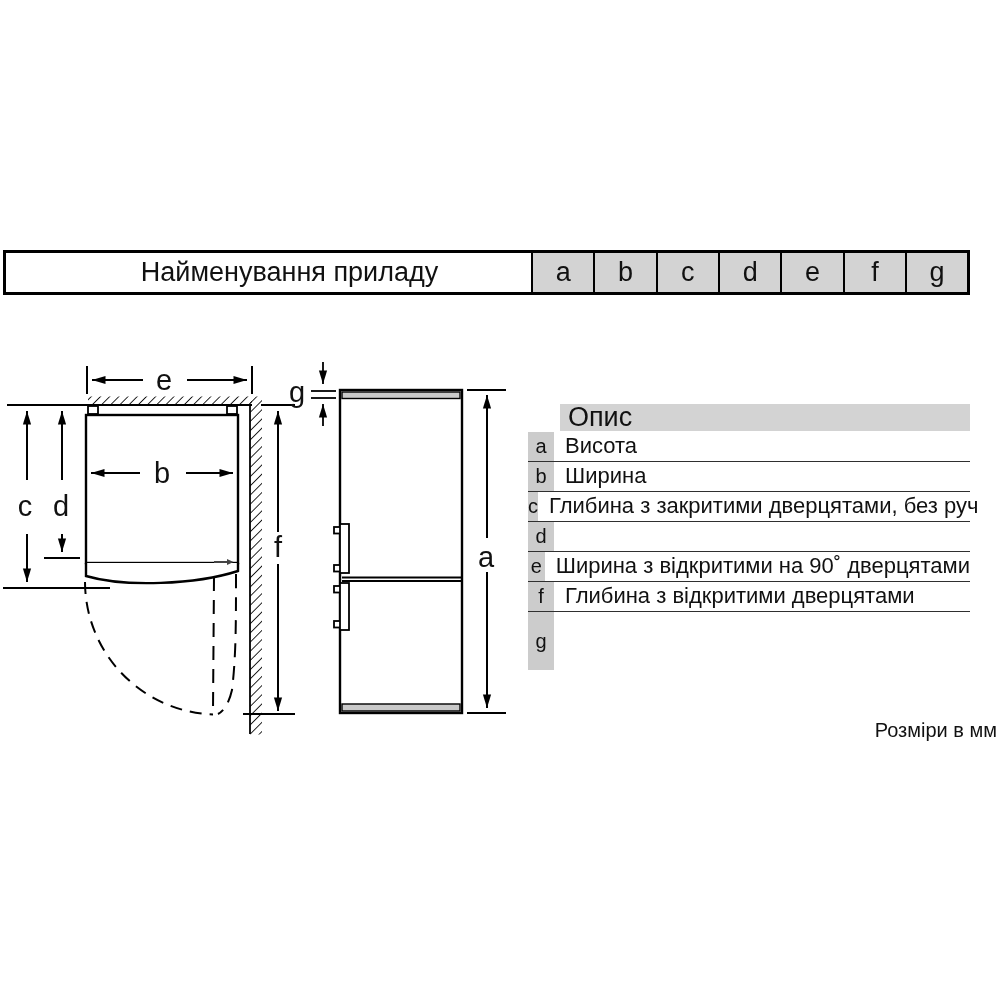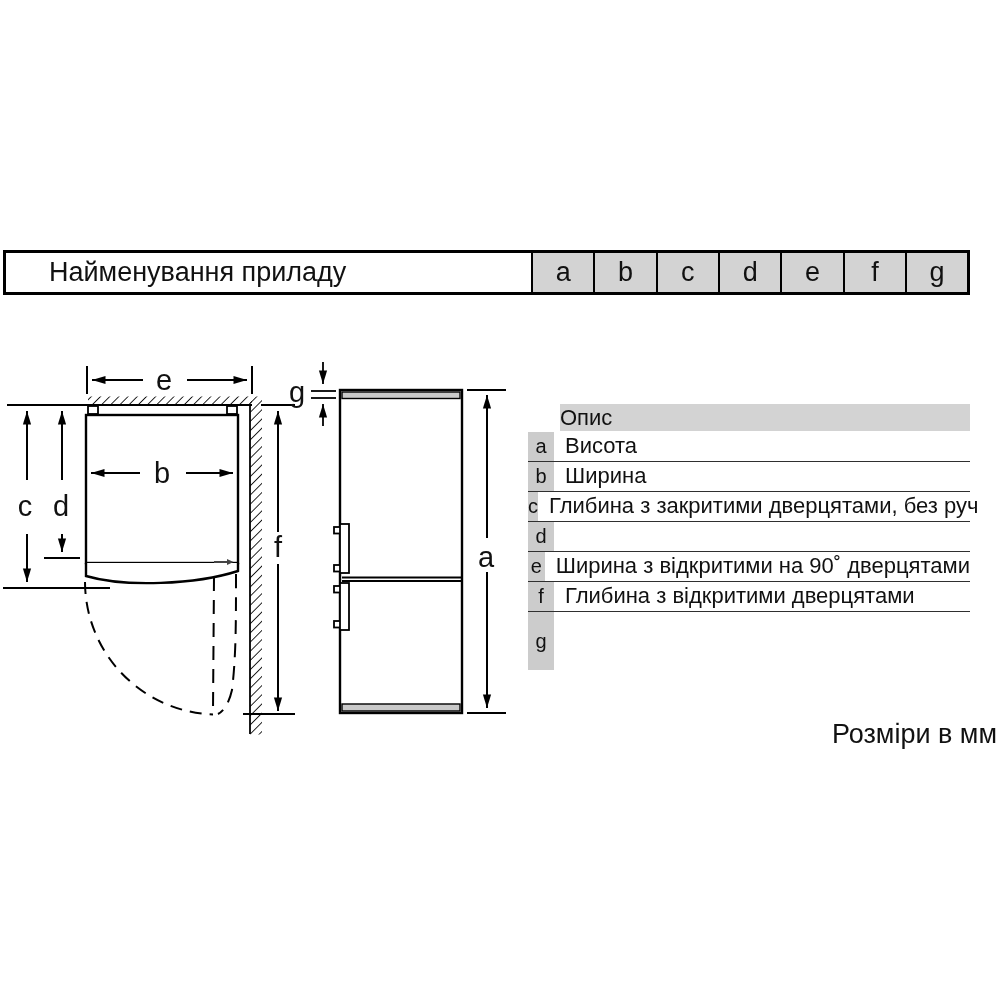--- a/index.html
+++ b/index.html
@@ -11,52 +11,52 @@
   .spec-table{
     position:absolute;left:3px;top:250px;width:967px;
     border-collapse:collapse;table-layout:fixed;
   }
   .spec-table td,.spec-table th{
     border:2px solid #000;font-weight:normal;vertical-align:middle;
     white-space:nowrap;overflow:visible;
   }
   .spec-table tr.hdr td,.spec-table tr.hdr th{height:37px;font-size:27px;}
   .spec-table tr.val td{height:34px;font-size:25px;}
-  .spec-table .name-col{width:481px;text-align:left;padding-left:43px;background:#fff;}
+  .spec-table .name-col{width:481px;text-align:center;padding-left:43px;background:#fff;}
   .spec-table th.dim{background:var(--header_bg,#d3d3d3);text-align:center;}
   .spec-table td.num{text-align:center;background:#fff;}
   .spec-table{border:3px solid #000;}
   .spec-table tr.hdr{border-bottom:3px solid #000;}
   
   .diagram{position:absolute;left:0;top:350px;}
   .dim-label{font-size:29px;fill:#111;}
   
   .legend{position:absolute;left:528px;top:404px;width:442px;}
   .legend .hdr-row{display:flex;height:27px;margin-bottom:1px;}
   .legend .hdr-spacer{width:32px;}
   .legend .hdr-box{
     flex:1;background:var(--header_bg,#d3d3d3);
-    font-size:22px;line-height:27px;padding-left:0;
+    font-size:27px;line-height:27px;padding-left:8px;
   }
   .legend .row{
     display:flex;align-items:stretch;height:29px;
     border-bottom:1.5px solid #2f2f2f;
   }
   .legend .row.tall{height:58px;border-bottom:none;}
   .legend .key{
     width:26px;background:var(--legend_letter_bg,#cccccc);
     font-size:20px;text-align:center;display:flex;align-items:center;justify-content:center;
   }
   .legend .desc{
     margin-left:6px;padding-left:5px;font-size:22px;line-height:28px;
     white-space:nowrap;display:flex;flex-direction:column;justify-content:flex-start;
   }
   
   .units-note{
-    position:absolute;top:719px;right:3px;font-size:27px;white-space:nowrap;text-align:center;
+    position:absolute;top:719px;right:3px;font-size:20px;white-space:nowrap;text-align:center;
   }
 </style>
 </head>
 <body>
 
 <table class="spec-table">
   <tbody>
   <tr class="hdr">
     <td class="name-col">Найменування приладу</td>
     <th class="dim">a</th>

